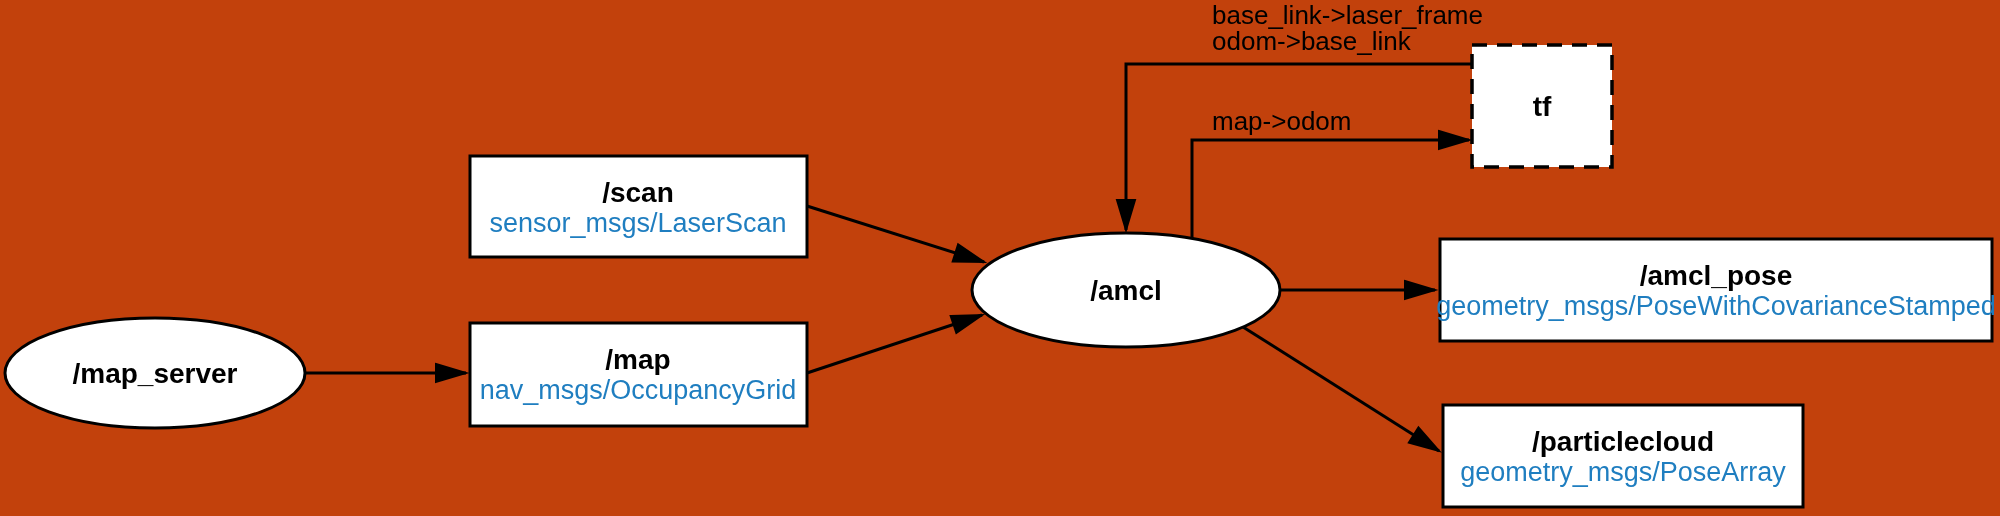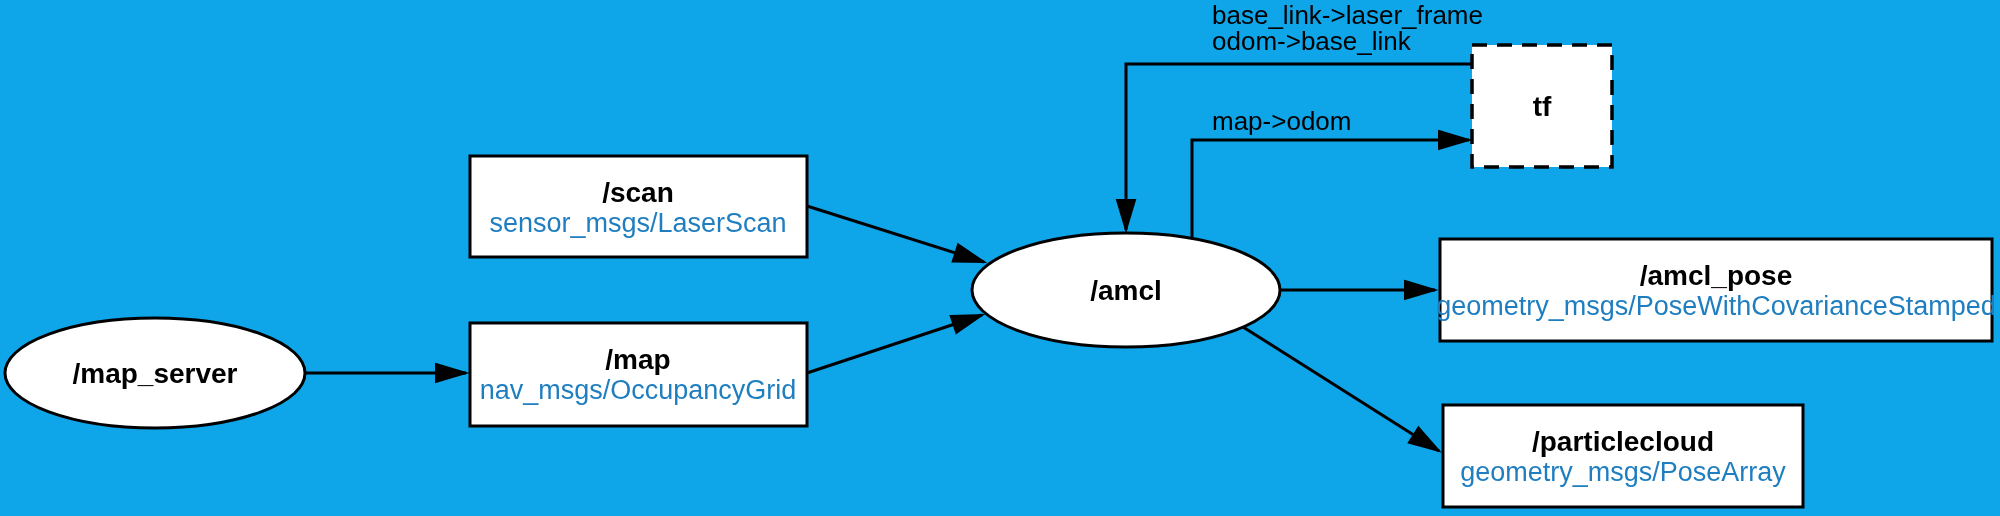--- a/index.html
+++ b/index.html
@@ -3,21 +3,21 @@
 <meta charset="utf-8">
 <style>
   html, body {
     margin: 0;
     padding: 0;
     background: #ffffff;
   }
   .canvas-wrap {
     width: 2000px;
     height: 516px;
-    background: #0ea5e9;
+    background: #c2410c;
     position: relative;
   }
   svg text {
     font-family: "Liberation Sans", sans-serif;
   }
   .node-label {
     font-size: 28px;
     font-weight: bold;
     fill: #000000;
     text-anchor: middle;

